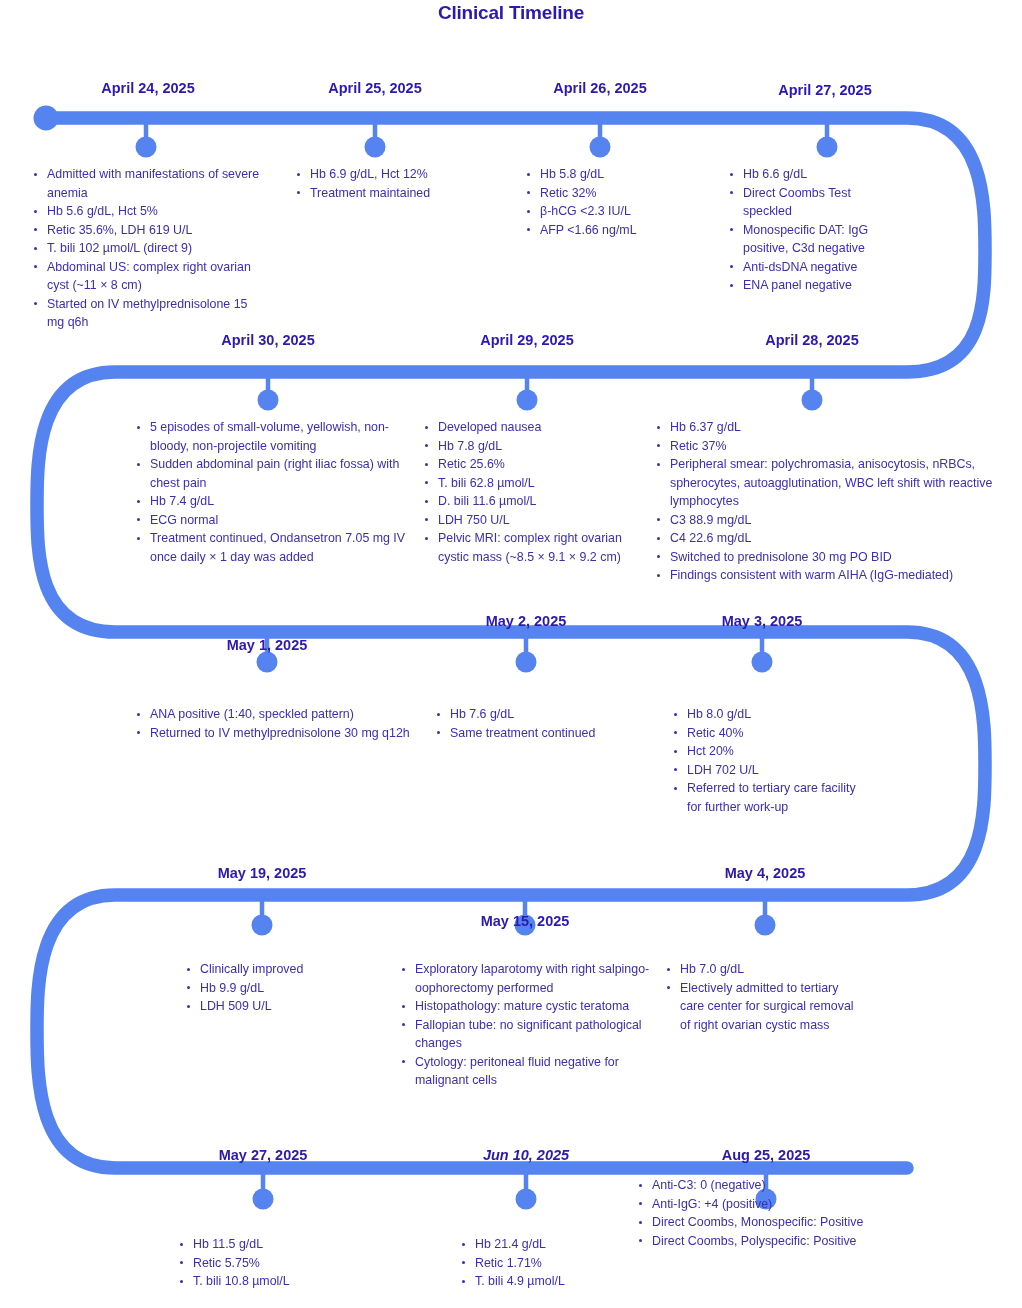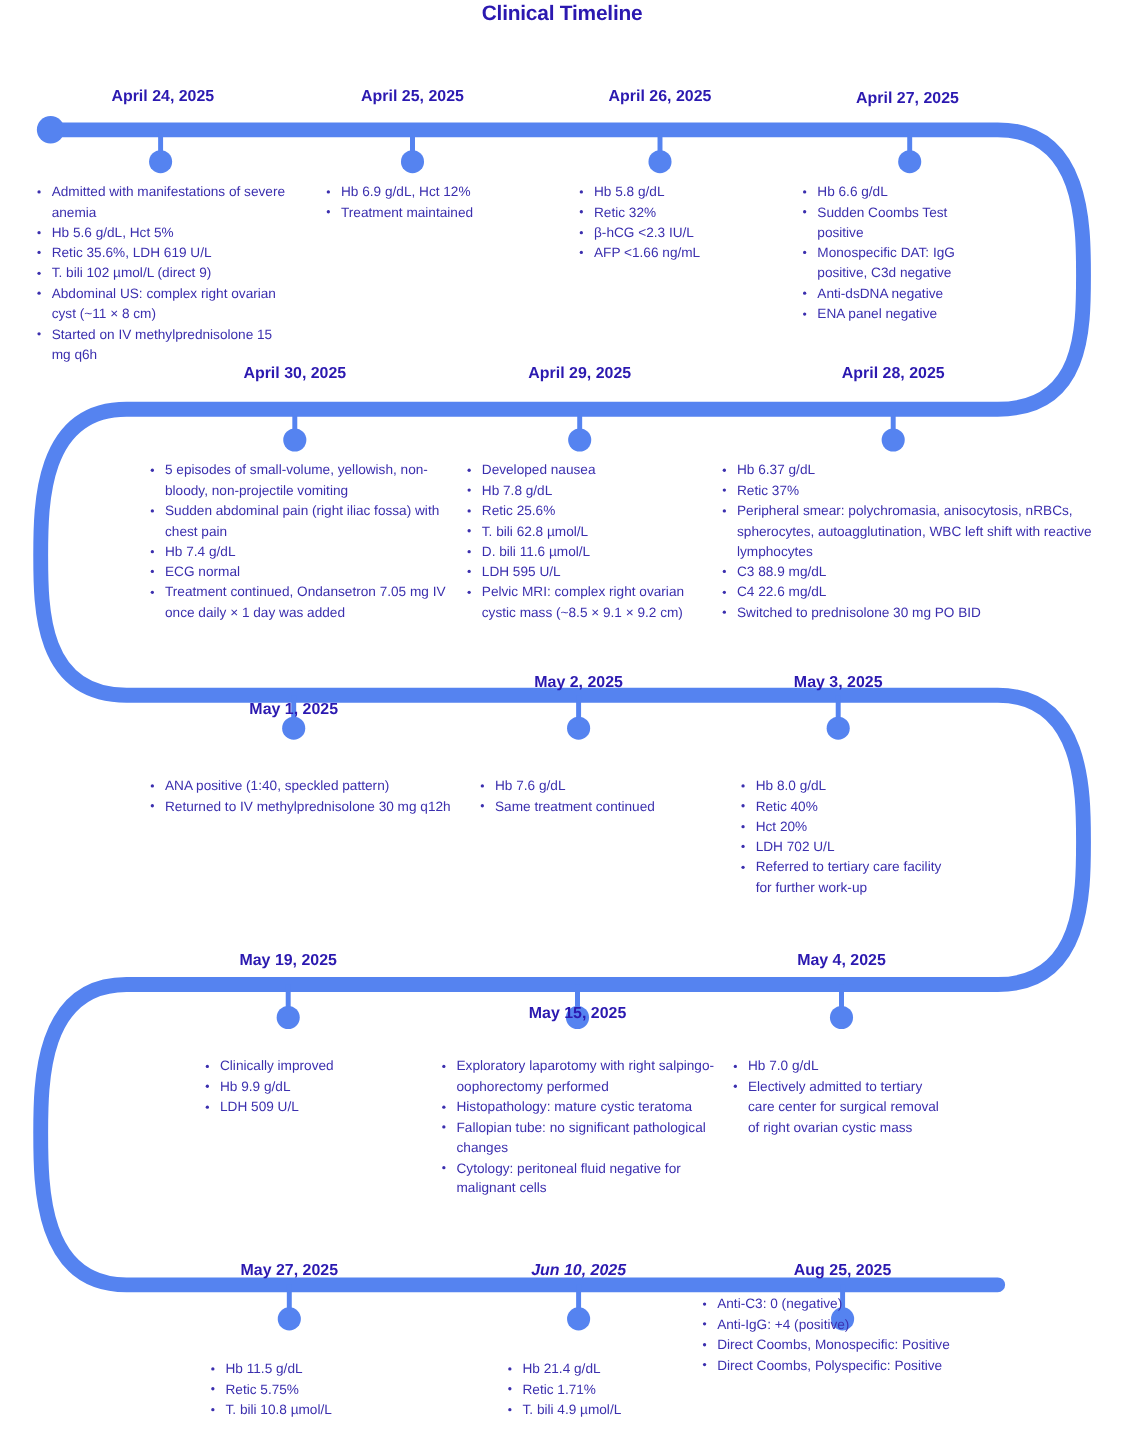--- a/index.html
+++ b/index.html
@@ -166,21 +166,21 @@
       <li>Hb 5.8 g/dL</li>
       <li>Retic 32%</li>
       <li>β-hCG &lt;2.3 IU/L</li>
       <li>AFP &lt;1.66 ng/mL</li>
     </ul>
   </div>
 
   <div class="event-block" style="left:728px; top:165px; width:160px;">
     <ul>
       <li>Hb 6.6 g/dL</li>
-      <li>Sudden Coombs Test positive</li>
+      <li>Direct Coombs Test speckled</li>
       <li>Monospecific DAT: IgG positive, C3d negative</li>
       <li>Anti-dsDNA negative</li>
       <li>ENA panel negative</li>
     </ul>
   </div>
 
   <div class="date-label" style="left:268px; top:332px;">April 30, 2025</div>
   <div class="date-label" style="left:527px; top:332px;">April 29, 2025</div>
   <div class="date-label" style="left:812px; top:332px;">April 28, 2025</div>
 
@@ -194,33 +194,34 @@
     </ul>
   </div>
 
   <div class="event-block" style="left:423px; top:418px; width:215px;">
     <ul>
       <li>Developed nausea</li>
       <li>Hb 7.8 g/dL</li>
       <li>Retic 25.6%</li>
       <li>T. bili 62.8 µmol/L</li>
       <li>D. bili 11.6 µmol/L</li>
-      <li>LDH 595 U/L</li>
+      <li>LDH 750 U/L</li>
       <li>Pelvic MRI: complex right ovarian cystic mass (~8.5 × 9.1 × 9.2 cm)</li>
     </ul>
   </div>
 
   <div class="event-block" style="left:655px; top:418px; width:350px;">
     <ul>
       <li>Hb 6.37 g/dL</li>
       <li>Retic 37%</li>
       <li>Peripheral smear: polychromasia, anisocytosis, nRBCs, spherocytes, autoagglutination, WBC left shift with reactive lymphocytes</li>
       <li>C3 88.9 mg/dL</li>
       <li>C4 22.6 mg/dL</li>
       <li>Switched to prednisolone 30 mg PO BID</li>
+      <li>Findings consistent with warm AIHA (IgG-mediated)</li>
     </ul>
   </div>
 
   <div class="date-label" style="left:267px; top:637px;">May 1, 2025</div>
   <div class="date-label" style="left:526px; top:613px;">May 2, 2025</div>
   <div class="date-label" style="left:762px; top:613px;">May 3, 2025</div>
 
   <div class="event-block" style="left:135px; top:705px; width:275px;">
     <ul>
       <li>ANA positive (1:40, speckled pattern)</li>
@@ -270,21 +271,21 @@
     <ul>
       <li>Hb 7.0 g/dL</li>
       <li>Electively admitted to tertiary care center for surgical removal of right ovarian cystic mass</li>
     </ul>
   </div>
 
   <div class="date-label" style="left:263px; top:1147px;">May 27, 2025</div>
   <div class="date-label" style="left:526px; top:1147px;font-style:italic;">Jun 10, 2025</div>
   <div class="date-label" style="left:766px; top:1147px;">Aug 25, 2025</div>
 
-  <div class="event-block" style="left:190px; top:1235px; width:200px;">
+  <div class="event-block" style="left:178px; top:1235px; width:200px;">
     <ul>
       <li>Hb 11.5 g/dL</li>
       <li>Retic 5.75%</li>
       <li>T. bili 10.8 µmol/L</li>
     </ul>
   </div>
 
   <div class="event-block" style="left:460px; top:1235px; width:200px;">
     <ul>
       <li>Hb 21.4 g/dL</li>

